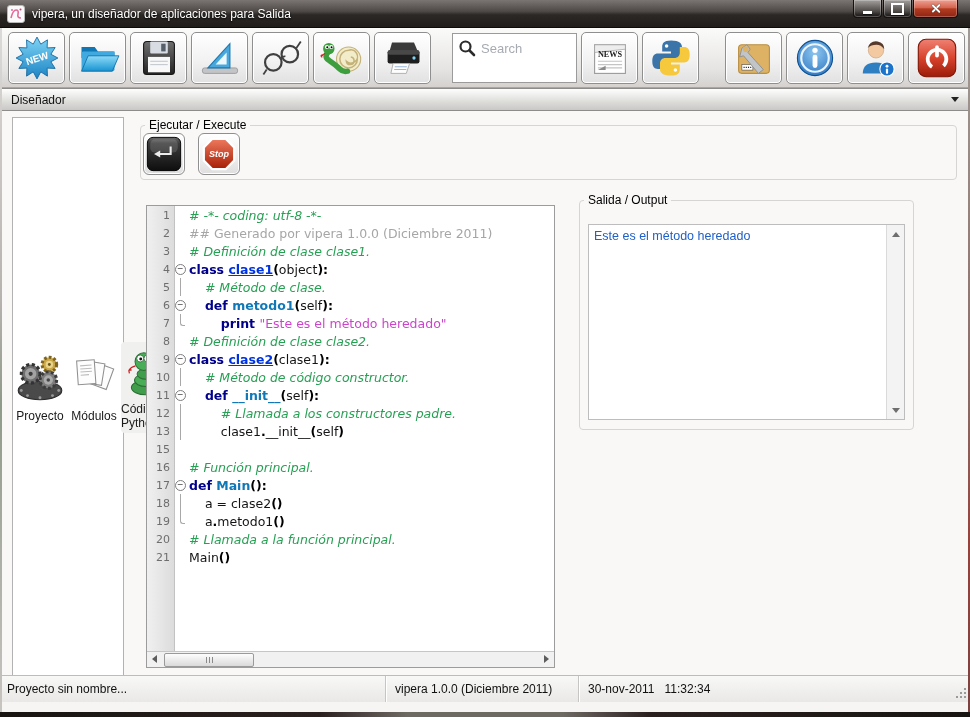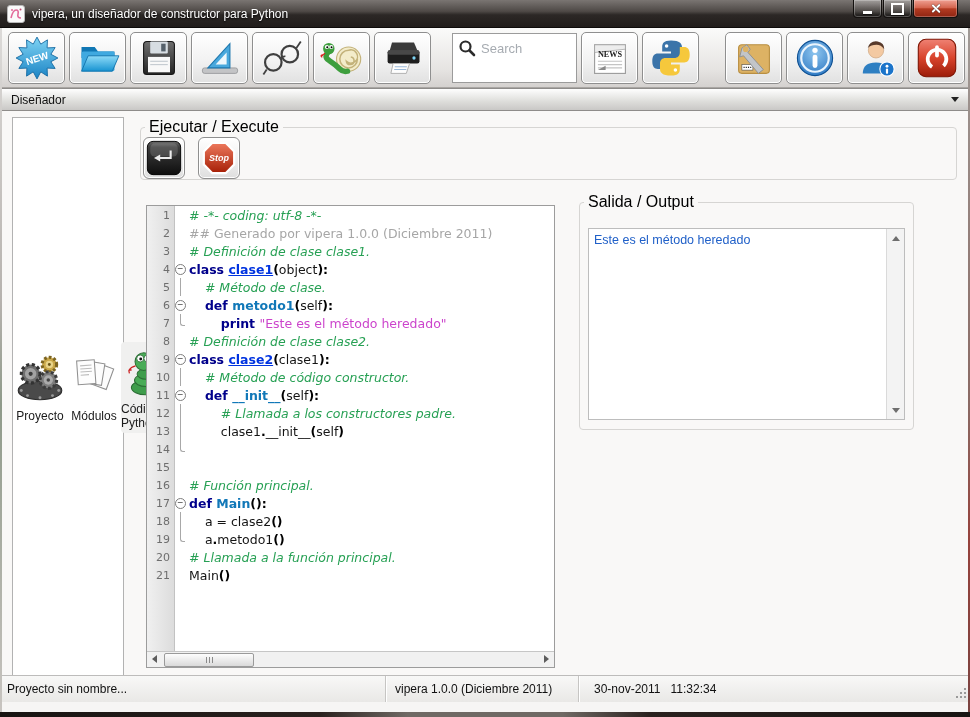--- a/index.html
+++ b/index.html
@@ -45,21 +45,21 @@
   
   .client{position:absolute;top:111px;left:0;right:0;bottom:31px;background:#f9f8f7;}
 
   .sidebar{position:absolute;left:12px;top:6px;width:112px;height:562px;background:#fff;border:1px solid #b2b2b2;
     box-sizing:border-box;display:flex;align-items:center;padding-top:8px;}
   .sit{display:flex;flex-direction:column;align-items:center;margin-bottom:30px;width:102px;padding:3px 0;border-radius:4px;cursor:default;}
   .sit.selected{background:#f0f0ef;}
   .sit .lbl{font-size:12px;color:#1a1a1a;margin-top:3px;}
 
   fieldset{position:absolute;border:1px solid #d6d5d3;border-radius:4px;margin:0;padding:0;box-sizing:border-box;background:transparent;}
-  legend{font-size:16px;color:#000;padding:0 4px;margin-left:4px;}
+  legend{font-size:12px;color:#000;padding:0 4px;margin-left:4px;}
   .fexec{left:140px;top:7px;width:817px;height:62px;}
   .ebtn{width:42px;height:42px;border:1px solid #8f8f8f;border-radius:6px;margin:1px 7px 0 2px;
     background:linear-gradient(#ffffff,#f0f0f0 55%,#dedede);box-shadow:inset 0 0 0 1px #fff;
     display:inline-flex;align-items:center;justify-content:center;padding:0;cursor:default;}
 
   
   .editor{position:absolute;left:146px;top:94px;width:409px;height:463px;border:1px solid #9c9c9c;background:#fff;
     box-sizing:border-box;display:flex;flex-direction:column;}
   .lines{flex:1;position:relative;overflow:hidden;}
   .gutterbg{position:absolute;left:0;top:0;bottom:0;width:27px;background:linear-gradient(90deg,#f0f0f0,#dcdcdc);border-right:1px solid #c2c2c2;}
@@ -100,21 +100,21 @@
   .va.up{top:1px;} .va.down{bottom:1px;}
   .tri-u{width:0;height:0;border-left:4px solid transparent;border-right:4px solid transparent;border-bottom:5px solid #6e6e6e;}
   .tri-d{width:0;height:0;border-left:4px solid transparent;border-right:4px solid transparent;border-top:5px solid #6e6e6e;}
 
   
   .status{position:absolute;left:0;right:0;bottom:15px;height:26px;background:linear-gradient(#f8f8f7,#e9e8e6);
     border-top:1px solid #bdbcbb;display:flex;align-items:center;font-size:12px;color:#111;}
   .ssec1{width:385px;padding-left:7px;box-sizing:border-box;}
   .sdiv{width:1px;align-self:stretch;background:#c6c5c3;box-shadow:1px 0 0 #fff;}
   .ssec2{width:192px;padding-left:9px;box-sizing:border-box;}
-  .ssec3{padding-left:15px;white-space:pre;}
+  .ssec3{padding-left:9px;white-space:pre;}
   .grip{position:absolute;right:3px;bottom:3px;width:12px;height:12px;}
   .grip::before{content:"";position:absolute;right:1px;bottom:1px;width:2px;height:2px;background:#9a9a9a;
     box-shadow:-4px 0 0 #9a9a9a,-8px 0 0 #9a9a9a,0 -4px 0 #9a9a9a,-4px -4px 0 #9a9a9a,0 -8px 0 #9a9a9a;}
 
   
   .bedge{position:absolute;left:0;right:0;bottom:0;height:5px;
     background:linear-gradient(90deg,#181412,#2a211e 33%,#6f6964 42%,#6f6964 58%,#2a211e 67%,#181412);}
   .bl{position:absolute;left:0;top:28px;bottom:5px;width:2px;background:linear-gradient(#dcdad8,#b6b2ae 40%,#8f9a8a 55%,#c8c4c0);}
   .br{position:absolute;right:0;top:28px;bottom:5px;width:2px;background:linear-gradient(#a09a96,#8a6a64 55%,#96423c 75%,#7a4340);}
 </style>
@@ -123,21 +123,21 @@
 
 <div class="win">
 
   <div class="titlebar">
     <svg width="18" height="18" viewBox="0 0 18 18">
       <rect x="0.5" y="0.5" width="17" height="17" rx="2.5" fill="#fafafa" stroke="#b9b9b9"></rect>
       <path d="M4 13 q2 -8 5 -8 q3 0 2 4 q-1 4 3 4" fill="none" stroke="#e26a9a" stroke-width="1.6"></path>
       <circle cx="5" cy="5" r="1" fill="#e26a9a"></circle>
         <circle cx="13.5" cy="4.5" r="1" fill="#c2456f"></circle>
     </svg>
-    <span class="title">vipera, un diseñador de constructor para Python</span>
+    <span class="title">vipera, un diseñador de aplicaciones para Salida</span>
     <div class="winbtns">
       <button class="wb">
           <span class="g-min"></span>
         </button>
       <button class="wb">
           <span class="g-max"></span>
         </button>
       <button class="wb close">
           <span class="g-x"></span>
         </button>
@@ -462,25 +462,20 @@
             <span class="ln">12</span>
             <span class="fold l"></span>
             <span class="code"><span class="s-p">        </span><span class="s-c"># Llamada a los constructores padre.</span></span>
           </div>
           <div class="cl">
             <span class="ln">13</span>
             <span class="fold l"></span>
             <span class="code"><span class="s-p">        clase1</span><span class="s-b">.</span><span class="s-p">__init__</span><span class="s-b">(</span><span class="s-p">self</span><span class="s-b">)</span></span>
           </div>
           <div class="cl">
-            <span class="ln">14</span>
-            <span class="fold e"></span>
-            <span class="code"></span>
-          </div>
-          <div class="cl">
             <span class="ln">15</span>
             <span class="fold"></span>
             <span class="code"></span>
           </div>
           <div class="cl">
             <span class="ln">16</span>
             <span class="fold"></span>
             <span class="code"><span class="s-c"># Función principal.</span></span>
           </div>
           <div class="cl">

